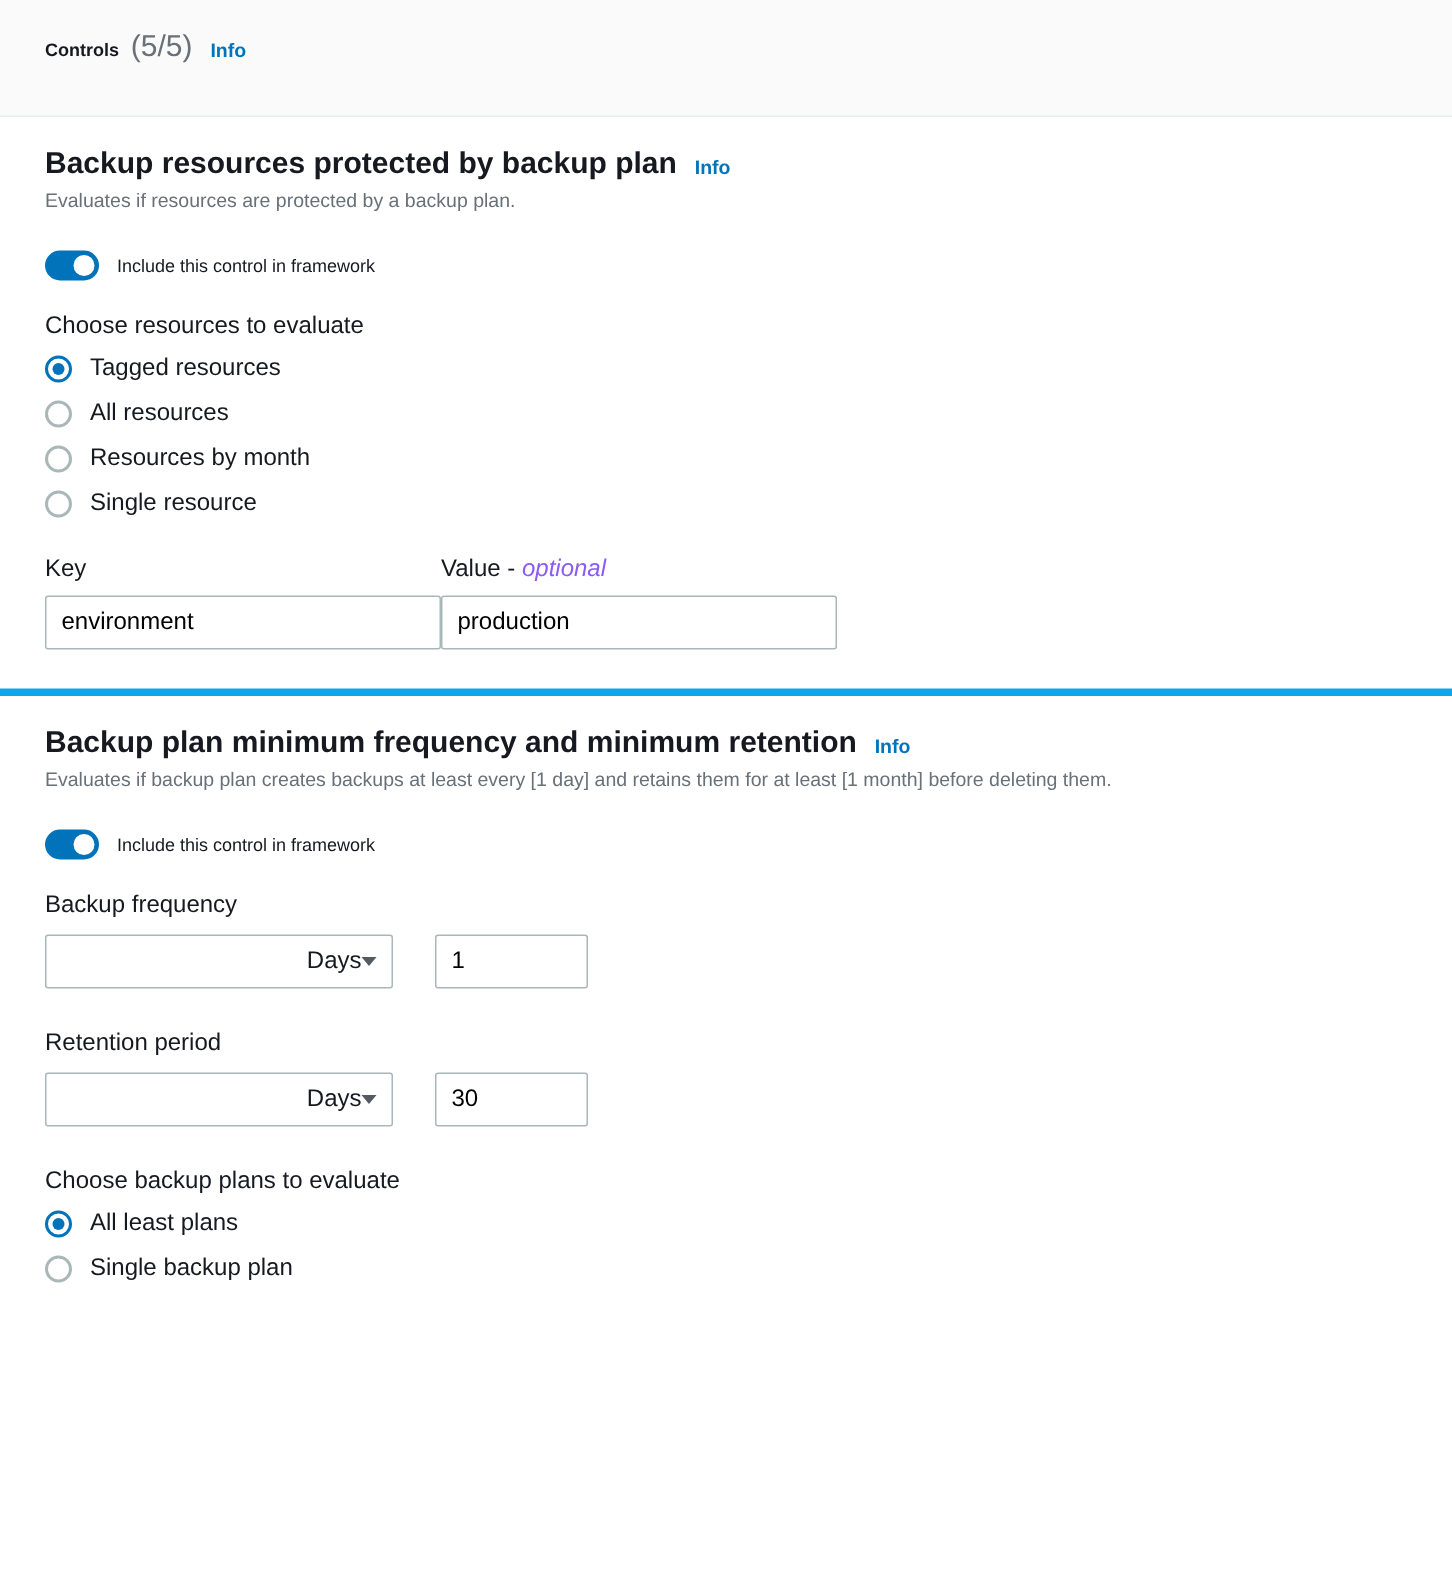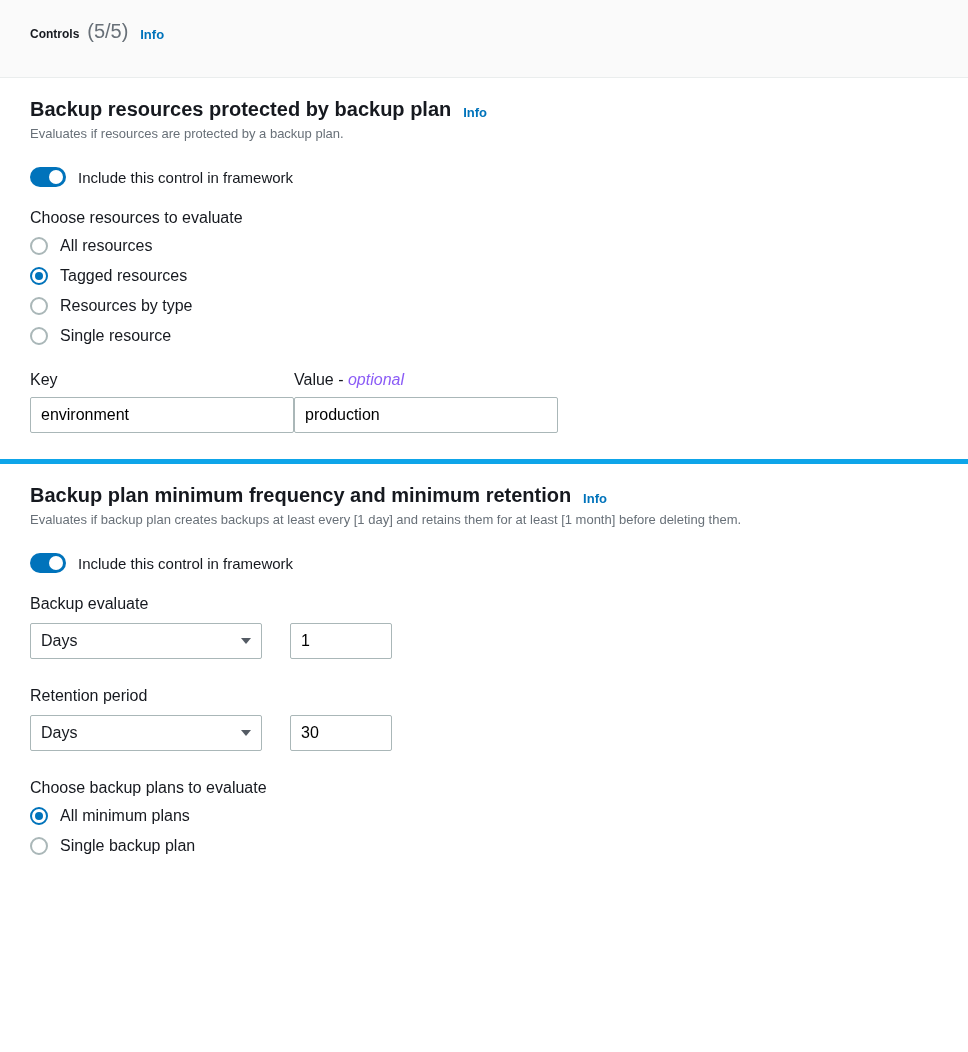--- a/index.html
+++ b/index.html
@@ -69,21 +69,21 @@
   .toggle .knob {
     position: absolute;
     width: 14px;
     height: 14px;
     background: #fff;
     border-radius: 50%;
     top: 3px;
     right: 3px;
   }
   .toggle-label {
-    font-size: 15px;
+    font-size: 12px;
     text-align: right;
   }
   .field-heading {
     font-size: 16px;
     margin-top: 22px;
     margin-bottom: 10px;
   }
   .radio-row {
     display: flex;
     align-items: center;
@@ -143,21 +143,21 @@
   .select {
     border: 1px solid #aab7b8;
     border-radius: 2px;
     padding: 8px 10px;
     font-size: 16px;
     width: 232px;
     background: #fff;
     cursor: pointer;
     display: flex;
     align-items: center;
-    justify-content: space-between;
+    justify-content: flex-end;
   }
   .caret {
     width: 0;
     height: 0;
     border-left: 5px solid transparent;
     border-right: 5px solid transparent;
     border-top: 6px solid #545b64;
   }
   .num-input {
     border: 1px solid #aab7b8;
@@ -195,30 +195,30 @@
   <div class="toggle-row">
     <div class="toggle">
         <div class="knob"></div>
       </div>
     <div class="toggle-label">Include this control in framework</div>
   </div>
 
   <div class="field-heading">Choose resources to evaluate</div>
 
   <div class="radio-row">
-    <div class="radio"></div>
-    <div class="radio-label">All resources</div>
-  </div>
-  <div class="radio-row">
     <div class="radio selected"></div>
     <div class="radio-label">Tagged resources</div>
   </div>
   <div class="radio-row">
     <div class="radio"></div>
-    <div class="radio-label">Resources by type</div>
+    <div class="radio-label">All resources</div>
+  </div>
+  <div class="radio-row">
+    <div class="radio"></div>
+    <div class="radio-label">Resources by month</div>
   </div>
   <div class="radio-row">
     <div class="radio"></div>
     <div class="radio-label">Single resource</div>
   </div>
 
   <div class="kv-row">
     <div class="kv-col">
       <div class="kv-label">Key</div>
       <input class="text-input" value="environment" style="">
@@ -240,21 +240,21 @@
   </div>
   <div class="section-desc">Evaluates if backup plan creates backups at least every [1 day] and retains them for at least [1 month] before deleting them.</div>
 
   <div class="toggle-row">
     <div class="toggle">
         <div class="knob"></div>
       </div>
     <div class="toggle-label">Include this control in framework</div>
   </div>
 
-  <div class="field-heading">Backup evaluate</div>
+  <div class="field-heading">Backup frequency</div>
   <div class="freq-row">
     <div class="select">
       <span>Days</span>
       <span class="caret"></span>
     </div>
     <input class="num-input" value="1" style="">
   </div>
 
   <div class="field-heading groupspace">Retention period</div>
   <div class="freq-row">
@@ -262,19 +262,19 @@
       <span>Days</span>
       <span class="caret"></span>
     </div>
     <input class="num-input" value="30" style="">
   </div>
 
   <div class="field-heading groupspace">Choose backup plans to evaluate</div>
 
   <div class="radio-row">
     <div class="radio selected"></div>
-    <div class="radio-label">All minimum plans</div>
+    <div class="radio-label">All least plans</div>
   </div>
   <div class="radio-row">
     <div class="radio"></div>
     <div class="radio-label">Single backup plan</div>
   </div>
 </div>
 
 </body></html>

